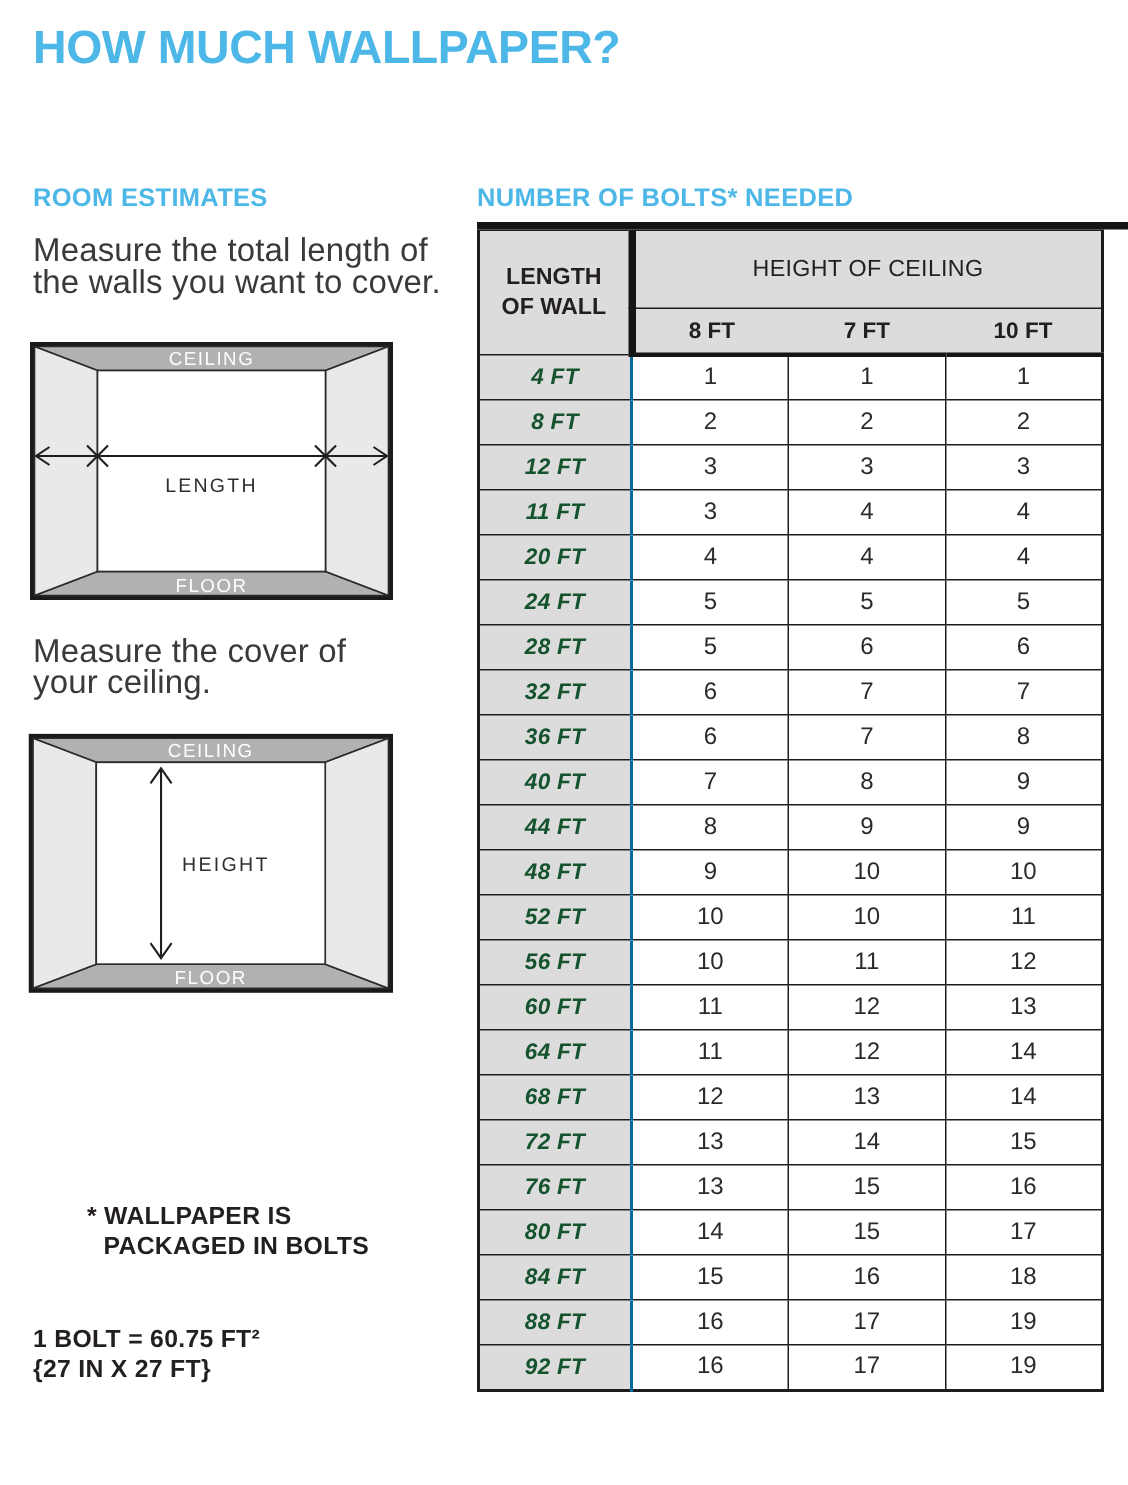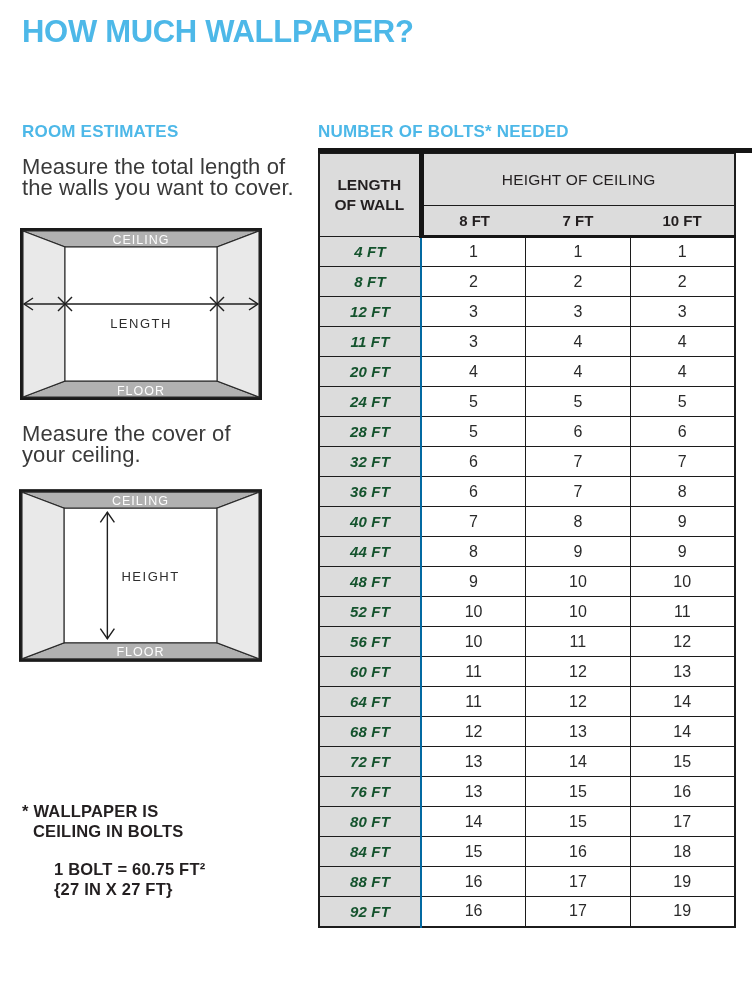--- a/index.html
+++ b/index.html
@@ -120,26 +120,26 @@
     <text class="svg-band-label" x="121" y="166.5">FLOOR</text>
     <g>
       <line class="arrow" x1="88" y1="23" x2="88" y2="149"></line>
       <polyline class="arrow" points="81,33 88,23 95,33"></polyline>
       <polyline class="arrow" points="81,139 88,149 95,139"></polyline>
     </g>
     <text class="svg-measure-label" x="102" y="91" style="text-anchor:start;">HEIGHT</text>
   </svg>
 
 
-  <p class="note-text" style="top:802px;">
+  <p class="note-text" style="top:802px;margin-left:36px;">
     <span>* WALLPAPER IS</span>
-    <span class="hang">CEILING IN BOLTS</span>
+    <span class="hang">PACKAGED IN BOLTS</span>
   </p>
 
-  <p class="note-text" style="top:860px;margin-left:32px;">
+  <p class="note-text" style="top:884px;">
     <span>1 BOLT = 60.75 FT²</span><br>
     <span>{27 IN X 27 FT}</span>
   </p>
 
   <h2 class="section-heading bolts-heading">NUMBER OF BOLTS* NEEDED</h2>
 
   <div class="table-topbar"></div>
 
   <table class="bolts-table">
     <colgroup>

